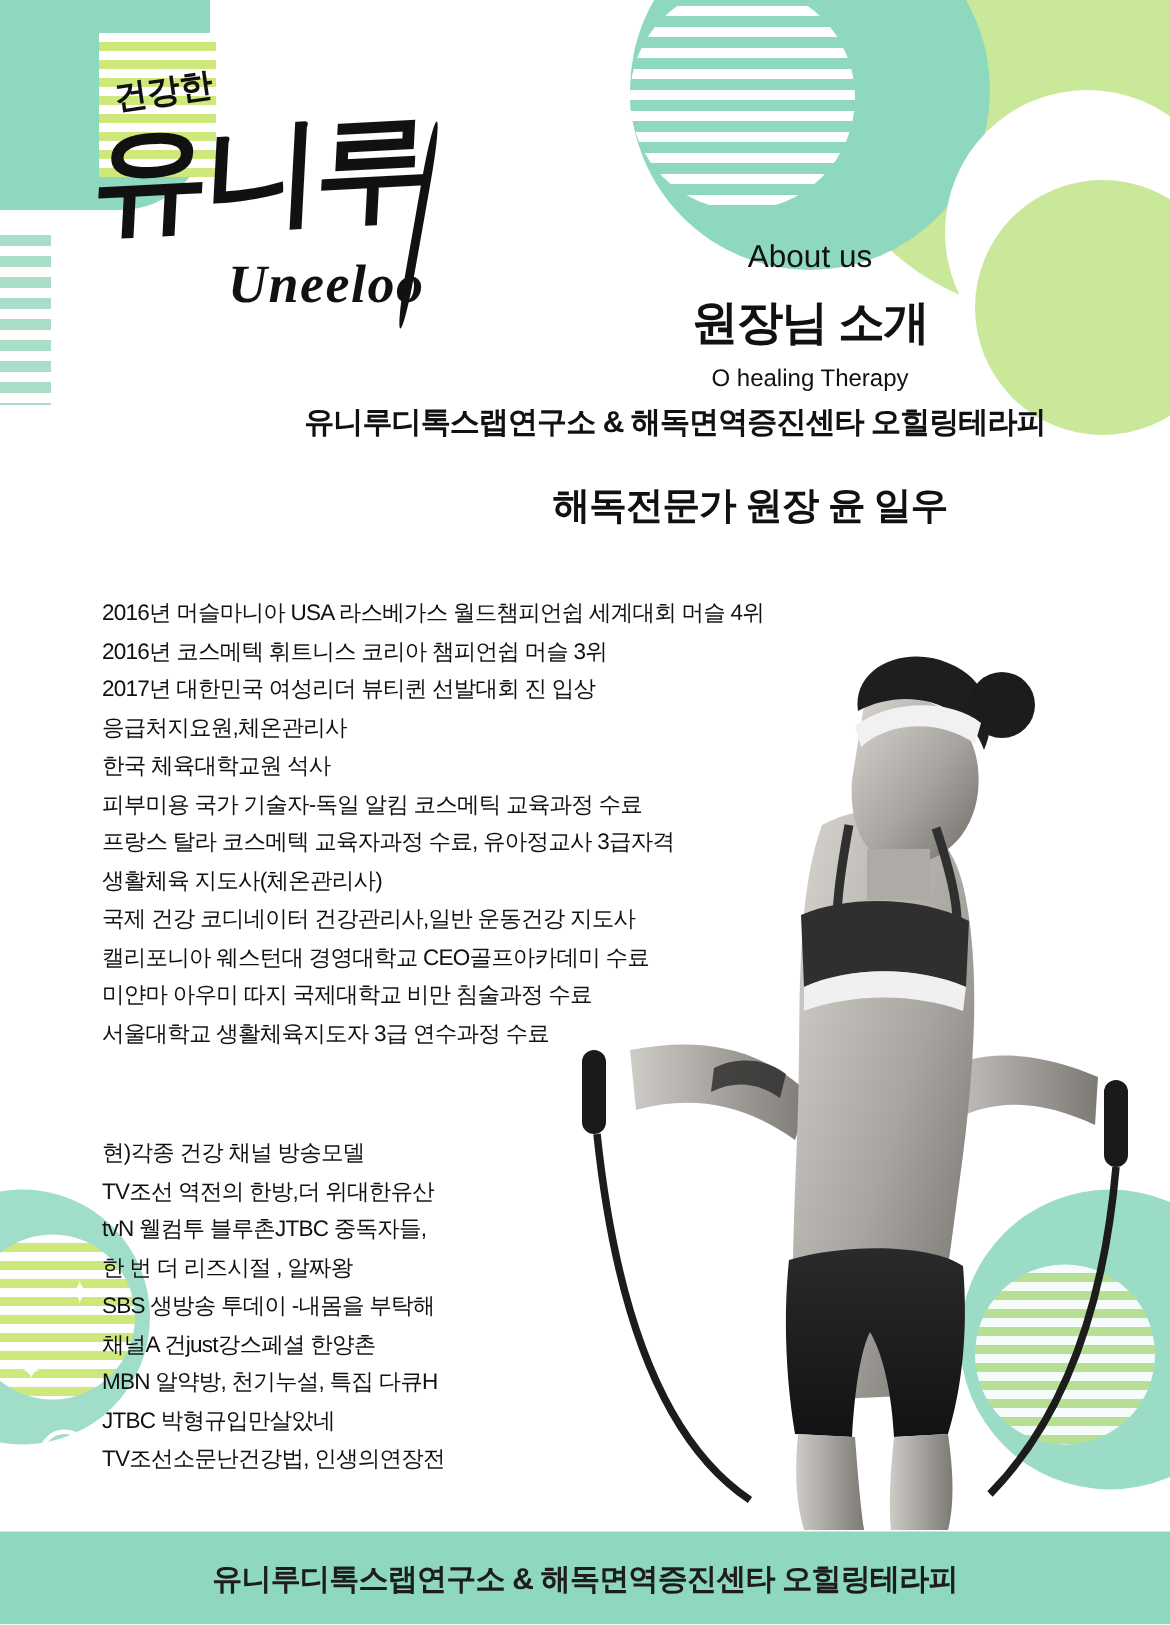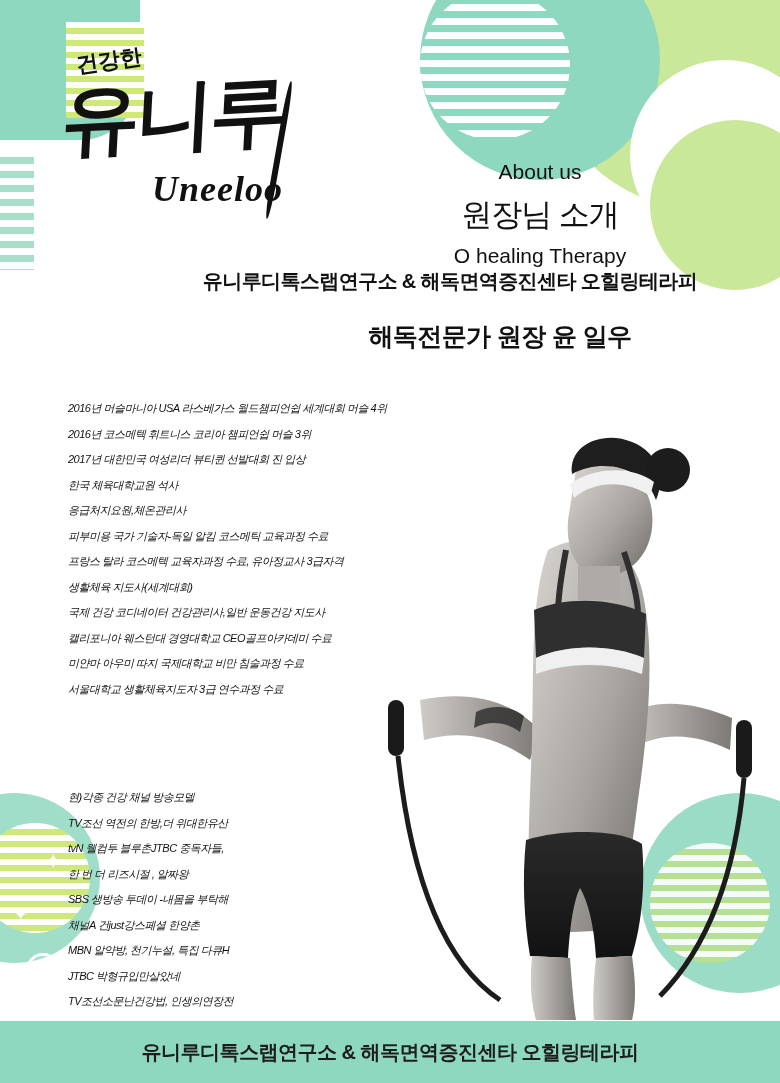--- a/index.html
+++ b/index.html
@@ -181,26 +181,26 @@
     text-align: center;
     color: #111;
     margin-top: 24px;
   }
   .head .about {
     font-size: 21px;
     margin-bottom: 10px;
   }
   .head .title-ko {
     font-size: 31px;
-    font-weight: normal;
+    font-weight: bold;
     letter-spacing: -1px;
     margin-bottom: 8px;
   }
   .head .title-en {
-    font-size: 21px;
+    font-size: 16px;
   }
   .subline {
     position: absolute;
     left: 140px; top: 268px;
     width: 620px;
     text-align: center;
     font-size: 20px;
     font-weight: bold;
     color: #111;
     letter-spacing: -0.6px;
@@ -214,28 +214,27 @@
     font-weight: bold;
     color: #111;
     letter-spacing: -0.6px;
   }
 
   
   .list {
     position: absolute;
     left: 68px;
     color: #111;
-    font-size: 11px;
+    font-size: 15px;
     line-height: 25.5px;
     letter-spacing: -0.5px;
     z-index: 4;
-    font-style: italic;
   }
   .list-1 { top: 396px; }
-  .list-2 { top: 756px; margin-top: 29px; }
+  .list-2 { top: 756px; }
   .list div { white-space: nowrap; }
 
   
   .photo {
     position: absolute;
     right: 0px; top: 400px;
     width: 400px; height: 620px;
     overflow: hidden;
     z-index: 2;
   }
@@ -329,25 +328,25 @@
       <path d="M216 558 L252 556 C256 584 256 604 252 620 L214 620 C212 600 214 578 216 558 Z" fill="url(#skin2)"></path>
 
       <path d="M96 312 C112 304 132 306 144 316 L140 332 C126 322 110 320 94 328 Z" fill="#2b2b2b" opacity=".8"></path>
     </svg>
   </div>
 
   <div class="list list-1">
     <div>2016년 머슬마니아 USA 라스베가스 월드챔피언쉽 세계대회 머슬 4위</div>
     <div>2016년 코스메텍 휘트니스 코리아 챔피언쉽 머슬 3위</div>
     <div>2017년 대한민국 여성리더 뷰티퀸 선발대회 진 입상</div>
+    <div>응급처지요원,체온관리사</div>
     <div>한국 체육대학교원 석사</div>
-    <div>응급처지요원,체온관리사</div>
     <div>피부미용 국가 기술자-독일 알킴 코스메틱 교육과정 수료</div>
     <div>프랑스 탈라 코스메텍 교육자과정 수료, 유아정교사 3급자격</div>
-    <div>생활체육 지도사(세계대회)</div>
+    <div>생활체육 지도사(체온관리사)</div>
     <div>국제 건강 코디네이터 건강관리사,일반 운동건강 지도사</div>
     <div>캘리포니아 웨스턴대 경영대학교 CEO골프아카데미 수료</div>
     <div>미얀마 아우미 따지 국제대학교 비만 침술과정 수료</div>
     <div>서울대학교 생활체육지도자 3급 연수과정 수료</div>
   </div>
 
   <div class="list list-2">
     <div>현)각종 건강 채널 방송모델</div>
     <div>TV조선 역전의 한방,더 위대한유산</div>
     <div>tvN 웰컴투 블루촌JTBC 중독자들,</div>

